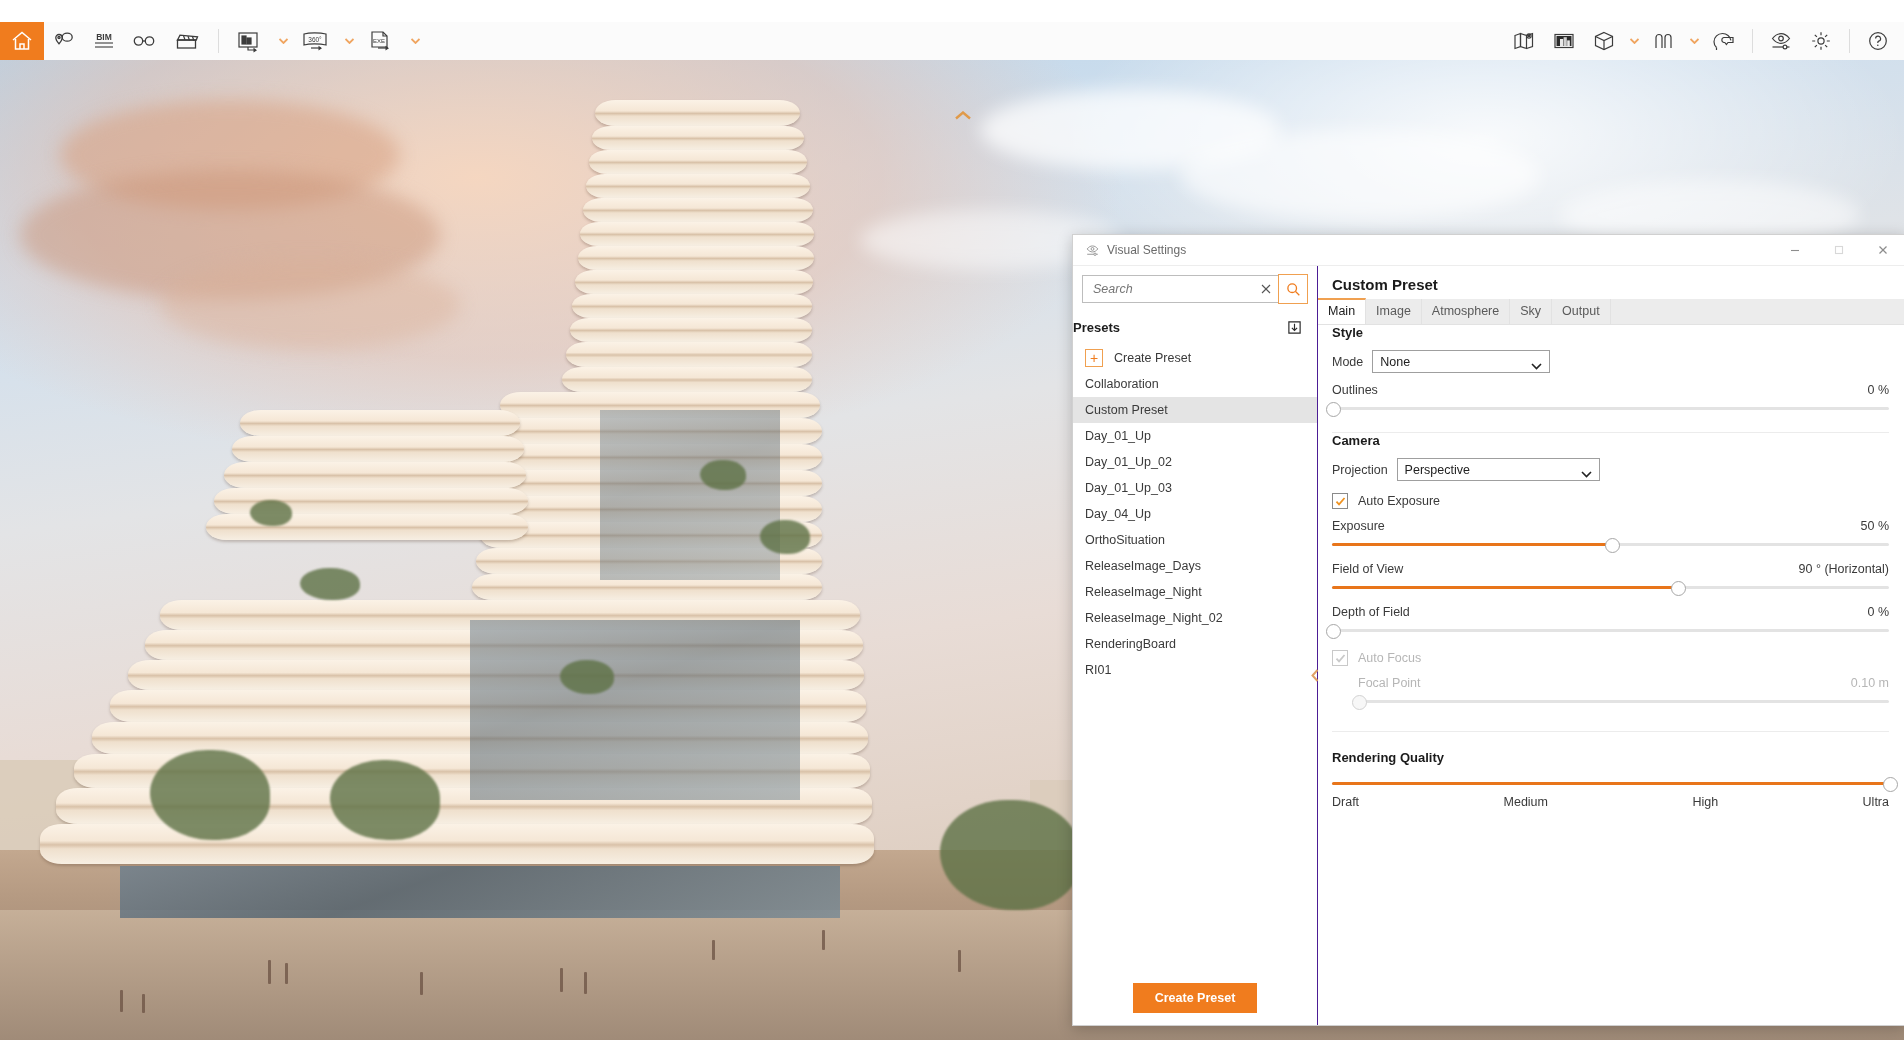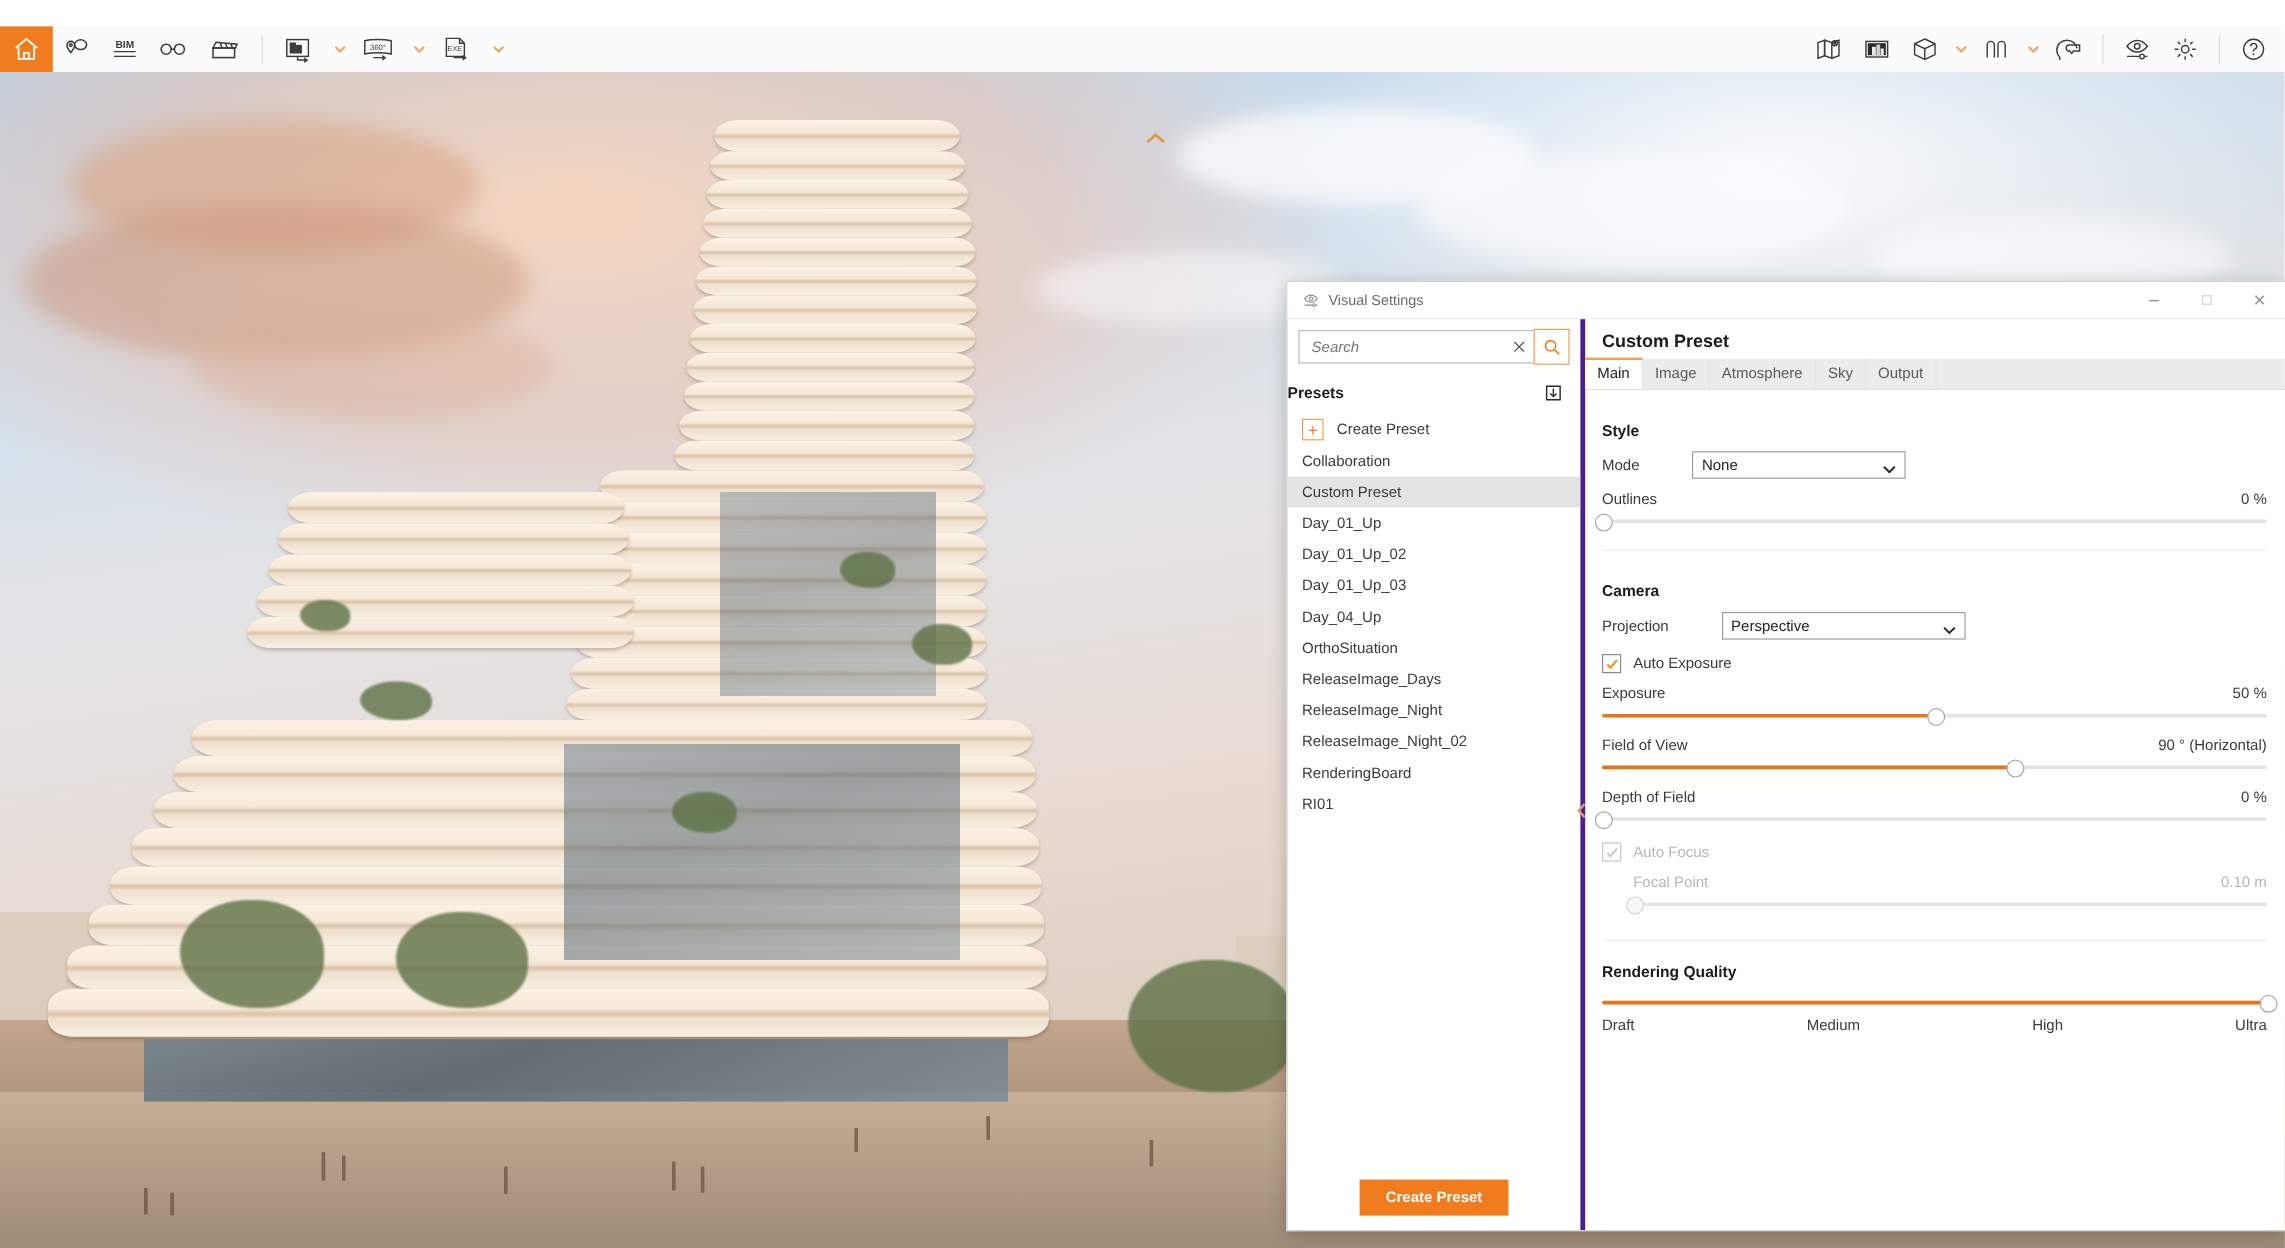--- a/index.html
+++ b/index.html
@@ -67,21 +67,21 @@
   .dlg-title{height:30px;display:flex;align-items:center;border-bottom:1px solid #ededed;background:#fff;flex:none;}
   .dlg-icon{width:26px;height:30px;display:flex;align-items:center;justify-content:center;color:#8b8b8b;padding-left:6px;}
   .dlg-name{font-size:12px;color:#6a6a6a;margin-left:2px;}
   .dlg-wbtns{margin-left:auto;display:flex;}
   .dlg-wbtn{width:44px;height:30px;display:flex;align-items:center;justify-content:center;color:#8d8d8d;}
   .dlg-wbtn.dis{color:#d8d8d8;}
 
   .dlg-body{flex:1;display:flex;min-height:0;}
 
   
-  .leftcol{width:244px;border-right:4px solid #4c1d95;display:flex;flex-direction:column;min-height:0;}
+  .leftcol{width:244px;border-right:1px solid #4c1d95;display:flex;flex-direction:column;min-height:0;}
   .searchrow{display:flex;align-items:center;padding:8px 9px 6px 9px;flex:none;}
   .searchbox{
     flex:1;height:26px;border:1px solid #bdbdbd;border-right:none;background:#fff;
     display:flex;align-items:center;padding:0 4px 0 8px;
   }
   .searchbox input{
     border:none;outline:none;flex:1;font-size:12.5px;font-style:italic;color:#8a8a8a;
     font-family:"Liberation Sans",sans-serif;background:transparent;
   }
   .clear-x{width:16px;height:16px;display:flex;align-items:center;justify-content:center;color:#555;font-size:13px;}
@@ -106,22 +106,22 @@
 
   
   .rightcol{flex:1;display:flex;flex-direction:column;min-height:0;position:relative;}
   .rc-title{font-size:15px;font-weight:bold;color:#1b1b1b;padding:10px 0 6px 14px;flex:none;}
   .tabs{display:flex;border-bottom:1px solid #e2e2e2;background:#ececec;flex:none;}
   .tab{padding:5px 10px 6px 10px;font-size:12.5px;color:#5a5a5a;border-right:1px solid #e2e2e2;}
   .tab.active{background:#fff;color:#1b1b1b;border-top:2px solid #f0a050;margin-top:-1px;padding-top:4px;}
   .tabfill{flex:1;}
 
   .content{flex:1;overflow:hidden;padding:0 16px 0 14px;}
-  .sect-title{font-size:13px;font-weight:bold;color:#1b1b1b;margin:26px 0 10px 0;}
-  .row{display:flex;align-items:center;margin-bottom:8px;gap:35px;}
+  .sect-title{font-size:13px;font-weight:bold;color:#1b1b1b;margin:0 0 10px 0;}
+  .row{display:flex;align-items:center;margin-bottom:8px;}
   .row .lab{font-size:12.5px;color:#3a3a3a;}
   .sel-wrap{margin-left:9px;position:relative;}
   select{
     appearance:none;-webkit-appearance:none;
     border:1px solid #9f9f9f;background:#fff;height:23px;
     font-size:12.5px;color:#222;font-family:"Liberation Sans",sans-serif;
     padding:0 26px 0 7px;outline:none;
   }
   .sel-arrow{position:absolute;right:8px;top:6px;pointer-events:none;color:#222;}
   .chk-row{display:flex;align-items:center;margin:12px 0 10px 0;}

